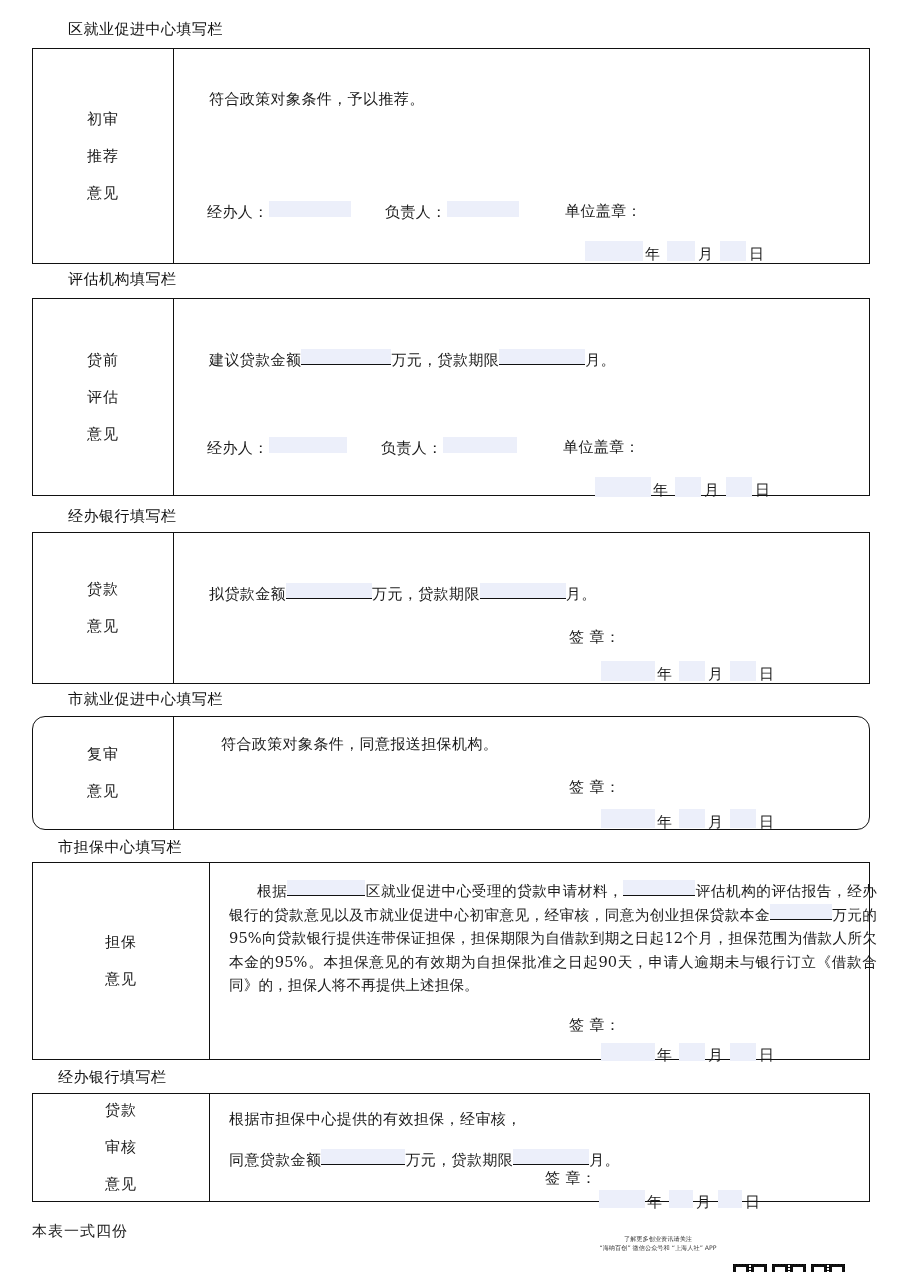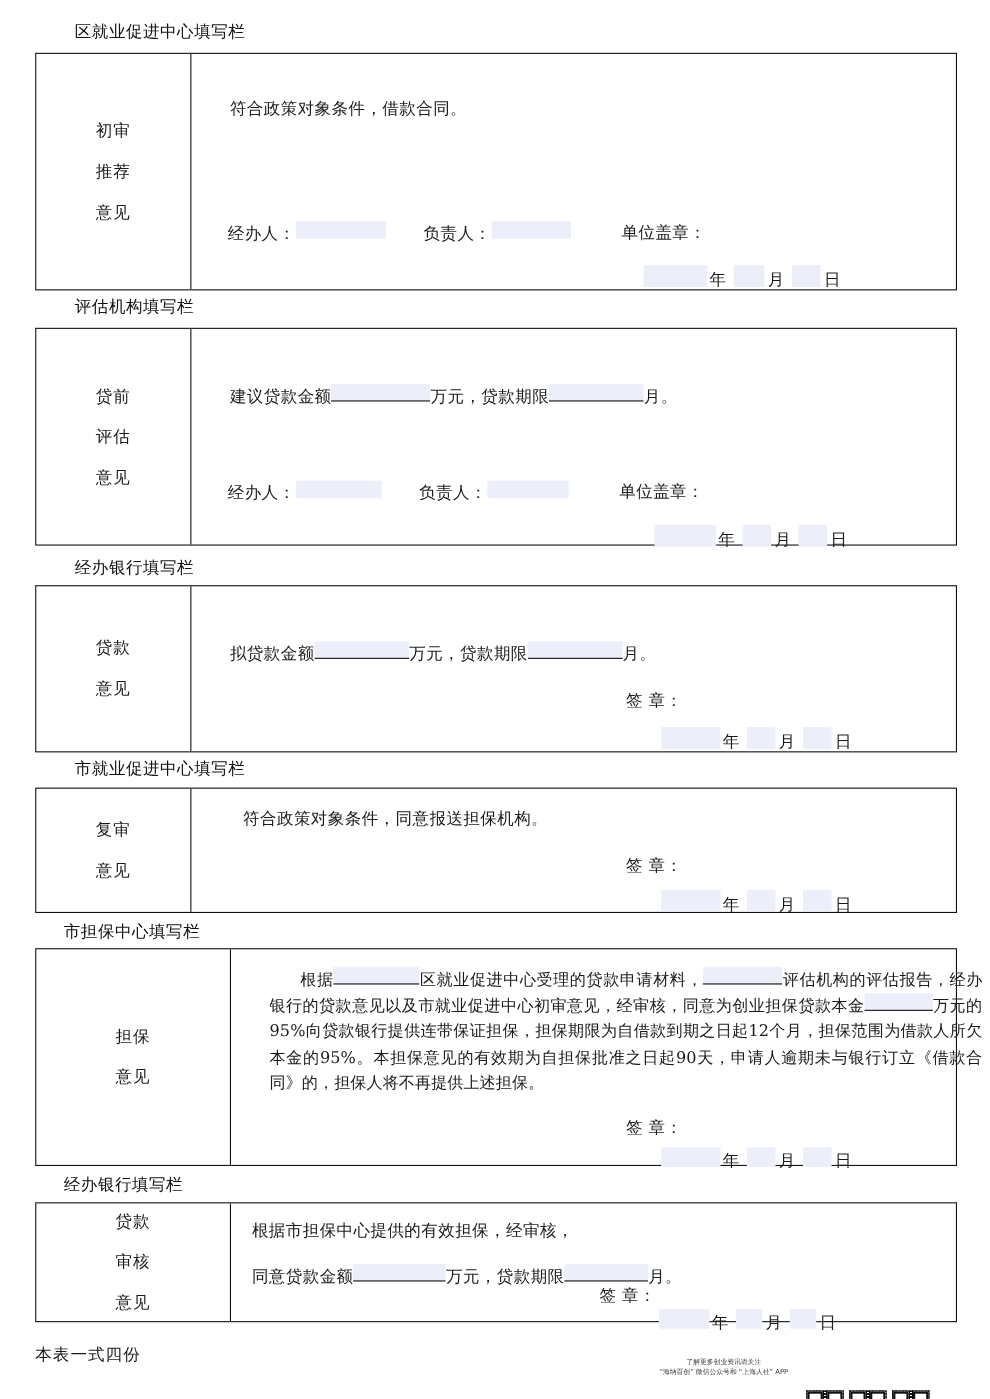--- a/index.html
+++ b/index.html
@@ -163,21 +163,21 @@
 
   <div class="box" style="left:32px; top:48px; width:838px; height:216px;">
     <div class="vline" style="left:140px;"></div>
 
     <div class="label-col" style="width:140px;">
       <span>初审</span>
       <span>推荐</span>
       <span>意见</span>
     </div>
 
-    <div class="line" style="left:176px; top:40px;">符合政策对象条件，借款合同。</div>
+    <div class="line" style="left:176px; top:40px;">符合政策对象条件，予以推荐。</div>
 
     <div class="line" style="left:174px; top:152px;">
       <span>经办人：</span><span class="fill-nb" style="width:82px;"></span>
     </div>
     <div class="line" style="left:352px; top:152px;">
       <span>负责人：</span><span class="fill-nb" style="width:72px;"></span>
     </div>
     <div class="line" style="left:532px; top:152px;">单位盖章：</div>
 
     <div class="blank-box" style="left:552px; top:192px; width:58px; height:20px;"></div>
@@ -239,21 +239,21 @@
     <div class="blank-box" style="left:568px; top:128px; width:54px; height:20px;"></div>
     <div class="line" style="left:624px; top:131px;">年</div>
     <div class="blank-box" style="left:646px; top:128px; width:26px; height:20px;"></div>
     <div class="line" style="left:675px; top:131px;">月</div>
     <div class="blank-box" style="left:697px; top:128px; width:26px; height:20px;"></div>
     <div class="line" style="left:726px; top:131px;">日</div>
   </div>
 
   <div class="sec-title" style="left:68px; top:692px;">市就业促进中心填写栏</div>
 
-  <div class="box" style="left:32px; top:716px; width:838px; height:114px;">
+  <div class="box" style="left:32px; top:716px; width:838px; height:114px;border-radius:13px;">
     <div class="vline" style="left:140px;"></div>
 
     <div class="label-col" style="width:140px;">
       <span>复审</span>
       <span>意见</span>
     </div>
 
     <div class="line" style="left:188px; top:17px;">符合政策对象条件，同意报送担保机构。</div>
 
     <div class="line" style="left:536px; top:60px;">签 章：</div>
@@ -269,21 +269,21 @@
   <div class="sec-title" style="left:58px; top:840px;">市担保中心填写栏</div>
 
   <div class="box" style="left:32px; top:862px; width:838px; height:198px;">
     <div class="vline" style="left:176px;"></div>
 
     <div class="label-col" style="width:176px;">
       <span>担保</span>
       <span>意见</span>
     </div>
 
-    <div class="para" style="left:212px; top:16px; width:648px; text-indent:28px;">
+    <div class="para" style="left:196px; top:16px; width:648px; text-indent:28px;">
       <span>根据</span><span class="fill" style="width:78px;"></span><span>区就业促进中心受理的贷款申请材料，</span><span class="fill" style="width:72px;"></span><span>评估机构的评估报告，经办银行的贷款意见以及市就业促进中心初审意见，经审核，同意为创业担保贷款本金</span><span class="fill" style="width:62px;"></span><span>万元的95%向贷款银行提供连带保证担保，担保期限为自借款到期之日起12个月，担保范围为借款人所欠本金的95%。本担保意见的有效期为自担保批准之日起90天，申请人逾期未与银行订立《借款合同》的，担保人将不再提供上述担保。</span>
     </div>
 
     <div class="line" style="left:536px; top:152px;">签 章：</div>
 
     <div class="blank-box" style="left:568px; top:180px; width:54px; height:18px;"></div>
     <div class="line" style="left:624px; top:182px;">年</div>
     <div class="blank-box" style="left:646px; top:180px; width:26px; height:18px;"></div>
     <div class="line" style="left:675px; top:182px;">月</div>
     <div class="blank-box" style="left:697px; top:180px; width:26px; height:18px;"></div>

